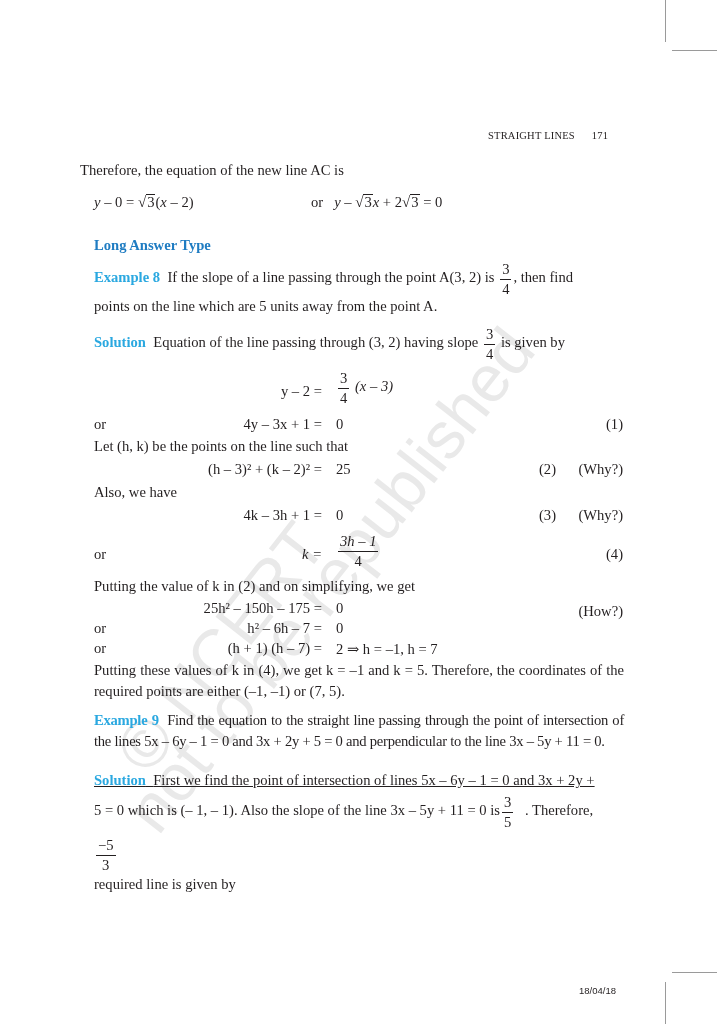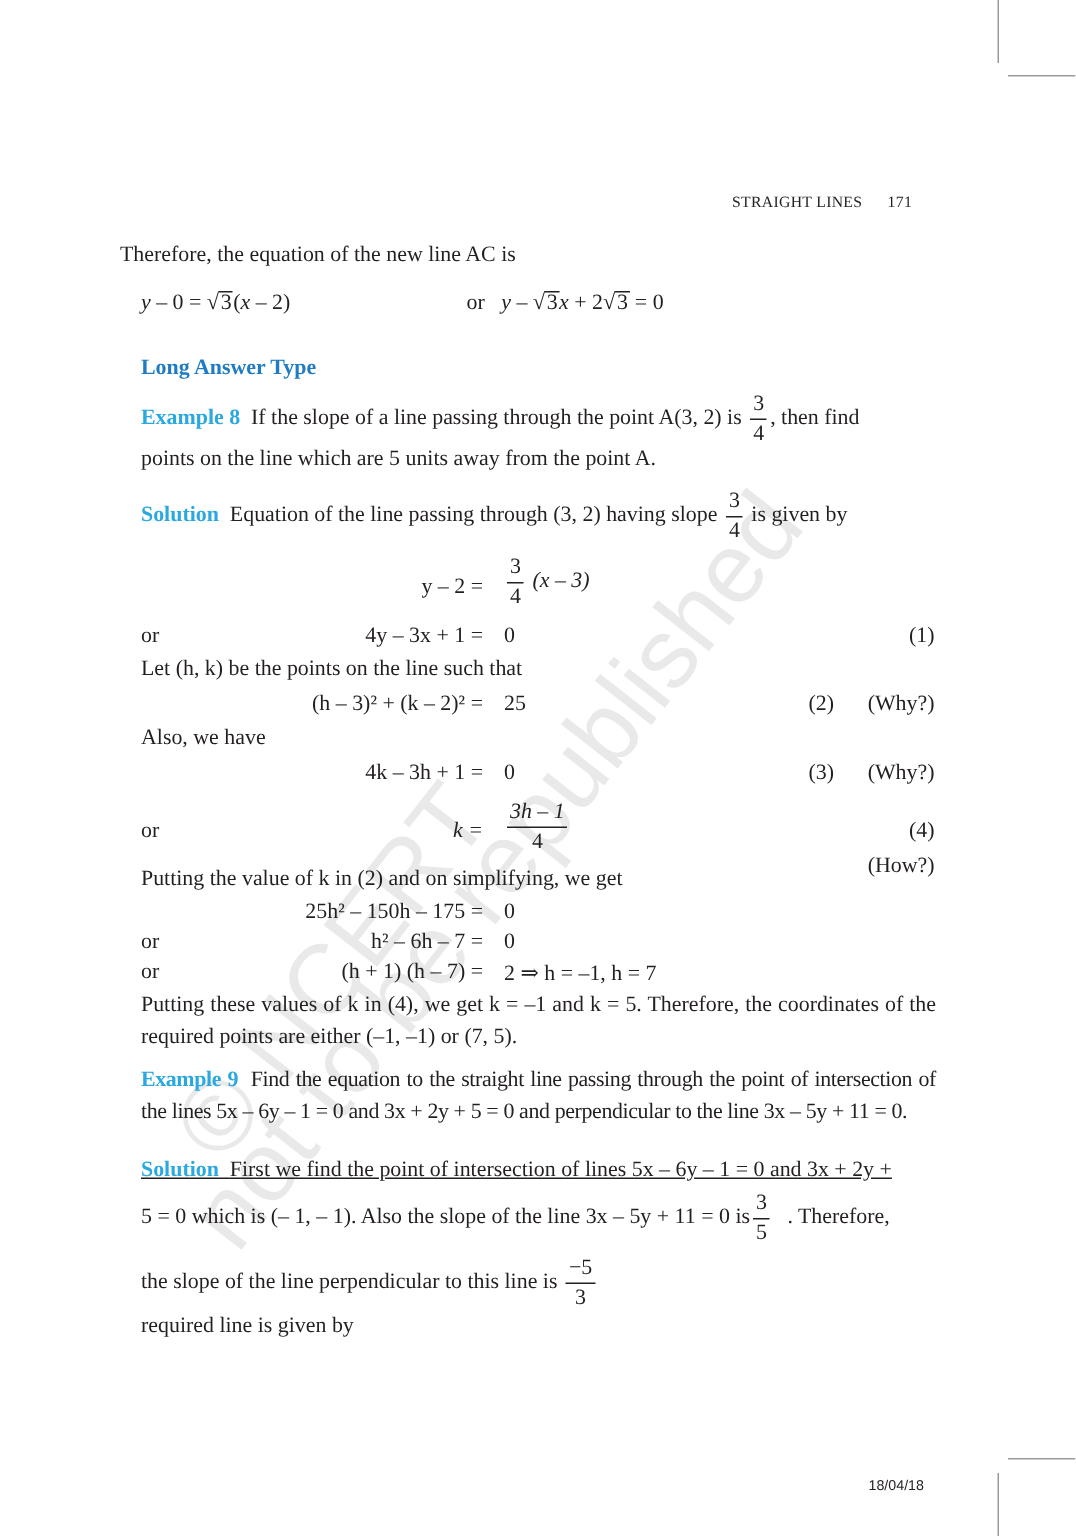--- a/index.html
+++ b/index.html
@@ -103,21 +103,21 @@
 <div class="eq-l" style="right:395px; top:546px;"><i>k =</i></div>
 <div class="abs" style="left:336px; top:534px;">
   <span class="frac" style="min-width:40px;"><span class="num it">3h – 1</span><span class="den">4</span></span>
 </div>
 <div class="abs" style="right:94px; top:546px;">(4)</div>
 
 <div class="abs" style="left:94px; top:578px;">Putting the value of k in (2) and on simplifying, we get</div>
 
 <div class="eq-l" style="right:395px; top:600px;"><span>25h² – 150h – 175 =</span></div>
 <div class="abs" style="left:336px; top:600px;">0</div>
-<div class="abs" style="right:94px; top:569px;">(How?)</div>
+<div class="abs" style="right:94px; top:603px;">(How?)</div>
 
 <div class="abs" style="left:94px; top:620px;">or</div>
 <div class="eq-l" style="right:395px; top:620px;"><span>h² – 6h – 7 =</span></div>
 <div class="abs" style="left:336px; top:620px;">0</div>
 
 <div class="abs" style="left:94px; top:640px;">or</div>
 <div class="eq-l" style="right:395px; top:640px;"><span>(h + 1) (h – 7) =</span></div>
 <div class="abs" style="left:336px; top:640px;">2 ⇒ h = –1, h = 7</div>
 
 <div class="para" style="top:660px;">Putting these values of k in (4), we get k = –1 and k = 5. Therefore, the coordinates of the required points are either (–1, –1) or (7, 5).</div>
@@ -130,18 +130,17 @@
 <div class="abs" style="left:94px; top:772px;text-decoration:underline;">
   <span class="blue">Solution</span>&nbsp;
   <span>First we find the point of intersection of lines 5x – 6y – 1 = 0 and 3x + 2y +</span>
 </div>
 <div class="abs" style="left:94px; top:795px;">
   <span>5 = 0 which is (– 1, – 1). Also the slope of the line 3x – 5y + 11 = 0</span>
   <span>is</span><span class="frac"><span class="num">3</span><span class="den">5</span></span>
   <span style="margin-left:6px;">. Therefore,</span>
 </div>
 <div class="abs" style="left:94px; top:838px;">
-  <span>the slope of the line perpendicular to this line is</span>
   <span class="frac"><span class="num">−5</span><span class="den">3</span></span>
 </div>
 <div class="abs" style="left:94px; top:876px;">required line is given by</div>
 
 <div class="abs date" style="left:579px; top:985px;">18/04/18</div>
 
 </body></html>

